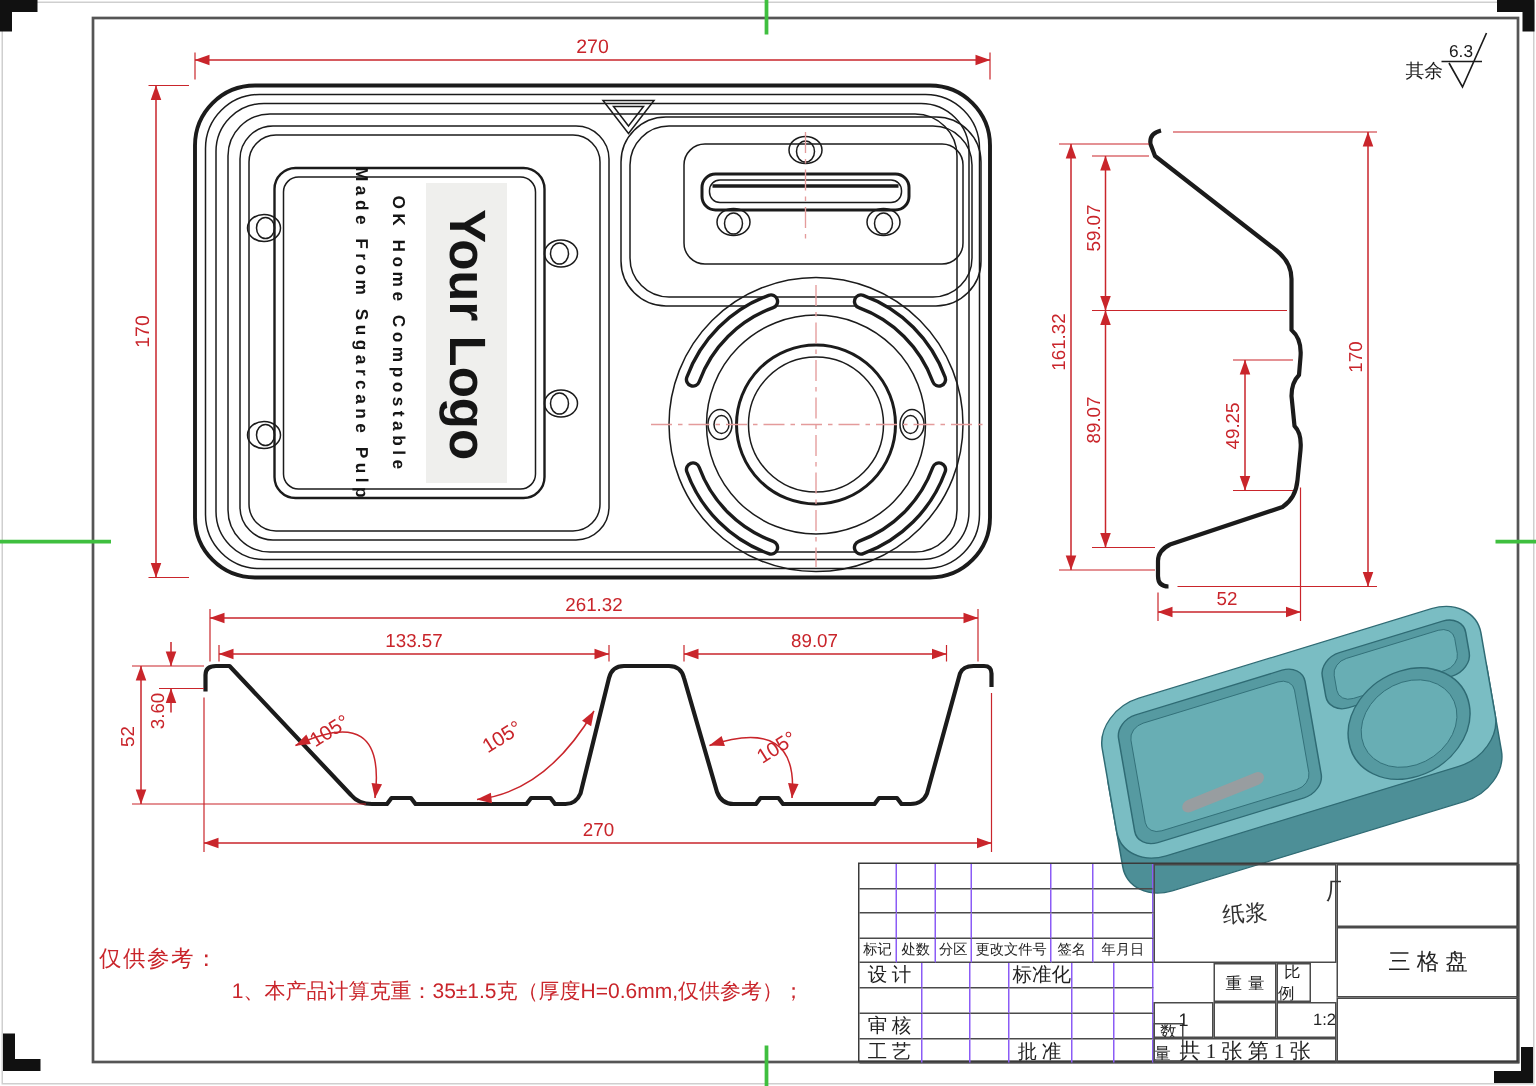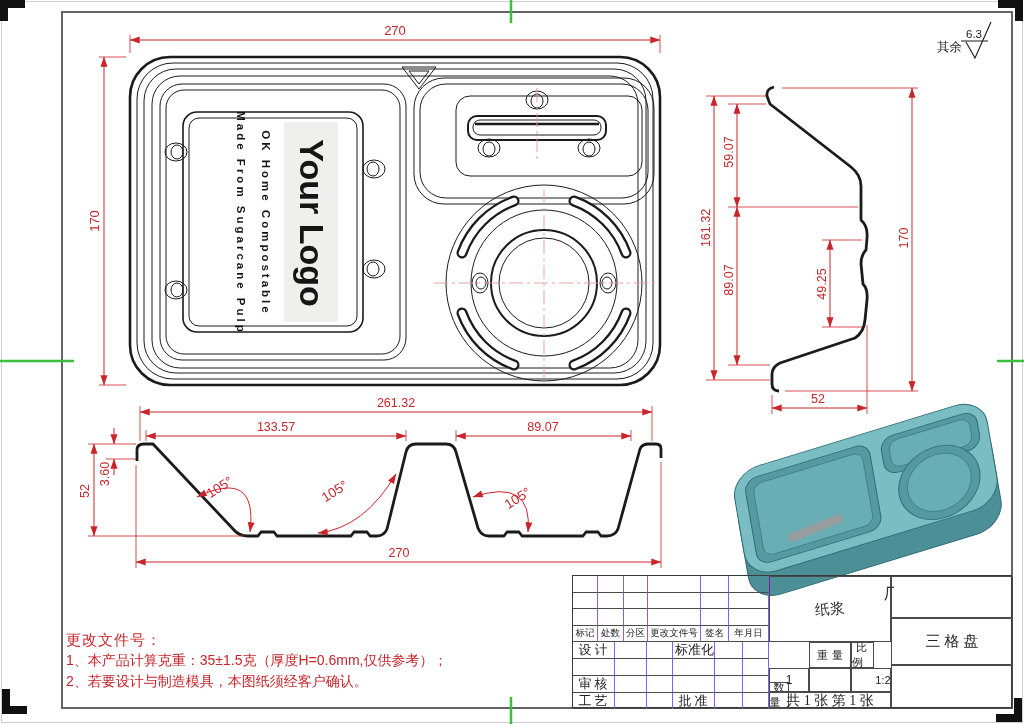--- a/index.html
+++ b/index.html
@@ -6,21 +6,21 @@
   #sheet {
     position:relative; width:1024px; height:724px; background:#ffffff;
     overflow:hidden; font-family:"Liberation Sans", sans-serif;
     -webkit-font-smoothing:antialiased;
   }
   svg text { font-family:"Liberation Sans", sans-serif; }
 
   
   #tech-req { position:absolute; left:66px; top:630px; color:#c9252b; width:470px; }
   #tech-req .tr-title { font-size:15px; line-height:20px; letter-spacing:1px; }
-  #tech-req .tr-item  { font-size:14px; line-height:21px; white-space:nowrap; }
+  #tech-req .tr-item  { font-size:14px; line-height:21px; white-space:nowrap;text-align:right; }
 
   
   #title-block { position:absolute; left:572px; top:575px; width:440px; height:133px;
                  border:1.4px solid #3a3a3a; box-sizing:border-box; color:#222; }
   .tb-abs { position:absolute; box-sizing:border-box; border:1px solid #4a4a4a;
             display:flex; align-items:center; justify-content:center; overflow:hidden; }
   .revgrid { position:absolute; left:0; top:0; width:196px; height:66px;
              display:grid; grid-template-columns:25px 26px 24px 53px 28px 40px;
              grid-template-rows:16.5px 16.5px 16.5px 16.5px; }
   .siggrid { position:absolute; left:0; top:66px; width:196px; height:67px;
@@ -266,23 +266,22 @@
         <text x="399" y="557" text-anchor="middle">270</text>
         <text transform="translate(222,491) rotate(-32)" text-anchor="middle" font-size="13.5">105°</text>
         <text transform="translate(337,495) rotate(-32)" text-anchor="middle" font-size="13.5">105°</text>
         <text transform="translate(520,502) rotate(-32)" text-anchor="middle" font-size="13.5">105°</text>
       </g>
     </g>
   </g>
 </svg>
 
 <div id="tech-req">
-  <div class="tr-title">更改文件号：</div>
+  <div class="tr-title">仅供参考：</div>
   <div class="tr-item">1、本产品计算克重：35±1.5克（厚度H=0.6mm,仅供参考）；</div>
-  <div class="tr-item">2、若要设计与制造模具，本图纸须经客户确认。</div>
 </div>
 
 <div id="title-block">
 
   <div class="revgrid">
     <div class="gcell"></div>
         <div class="gcell"></div>
         <div class="gcell"></div>
         <div class="gcell"></div>
         <div class="gcell"></div>

